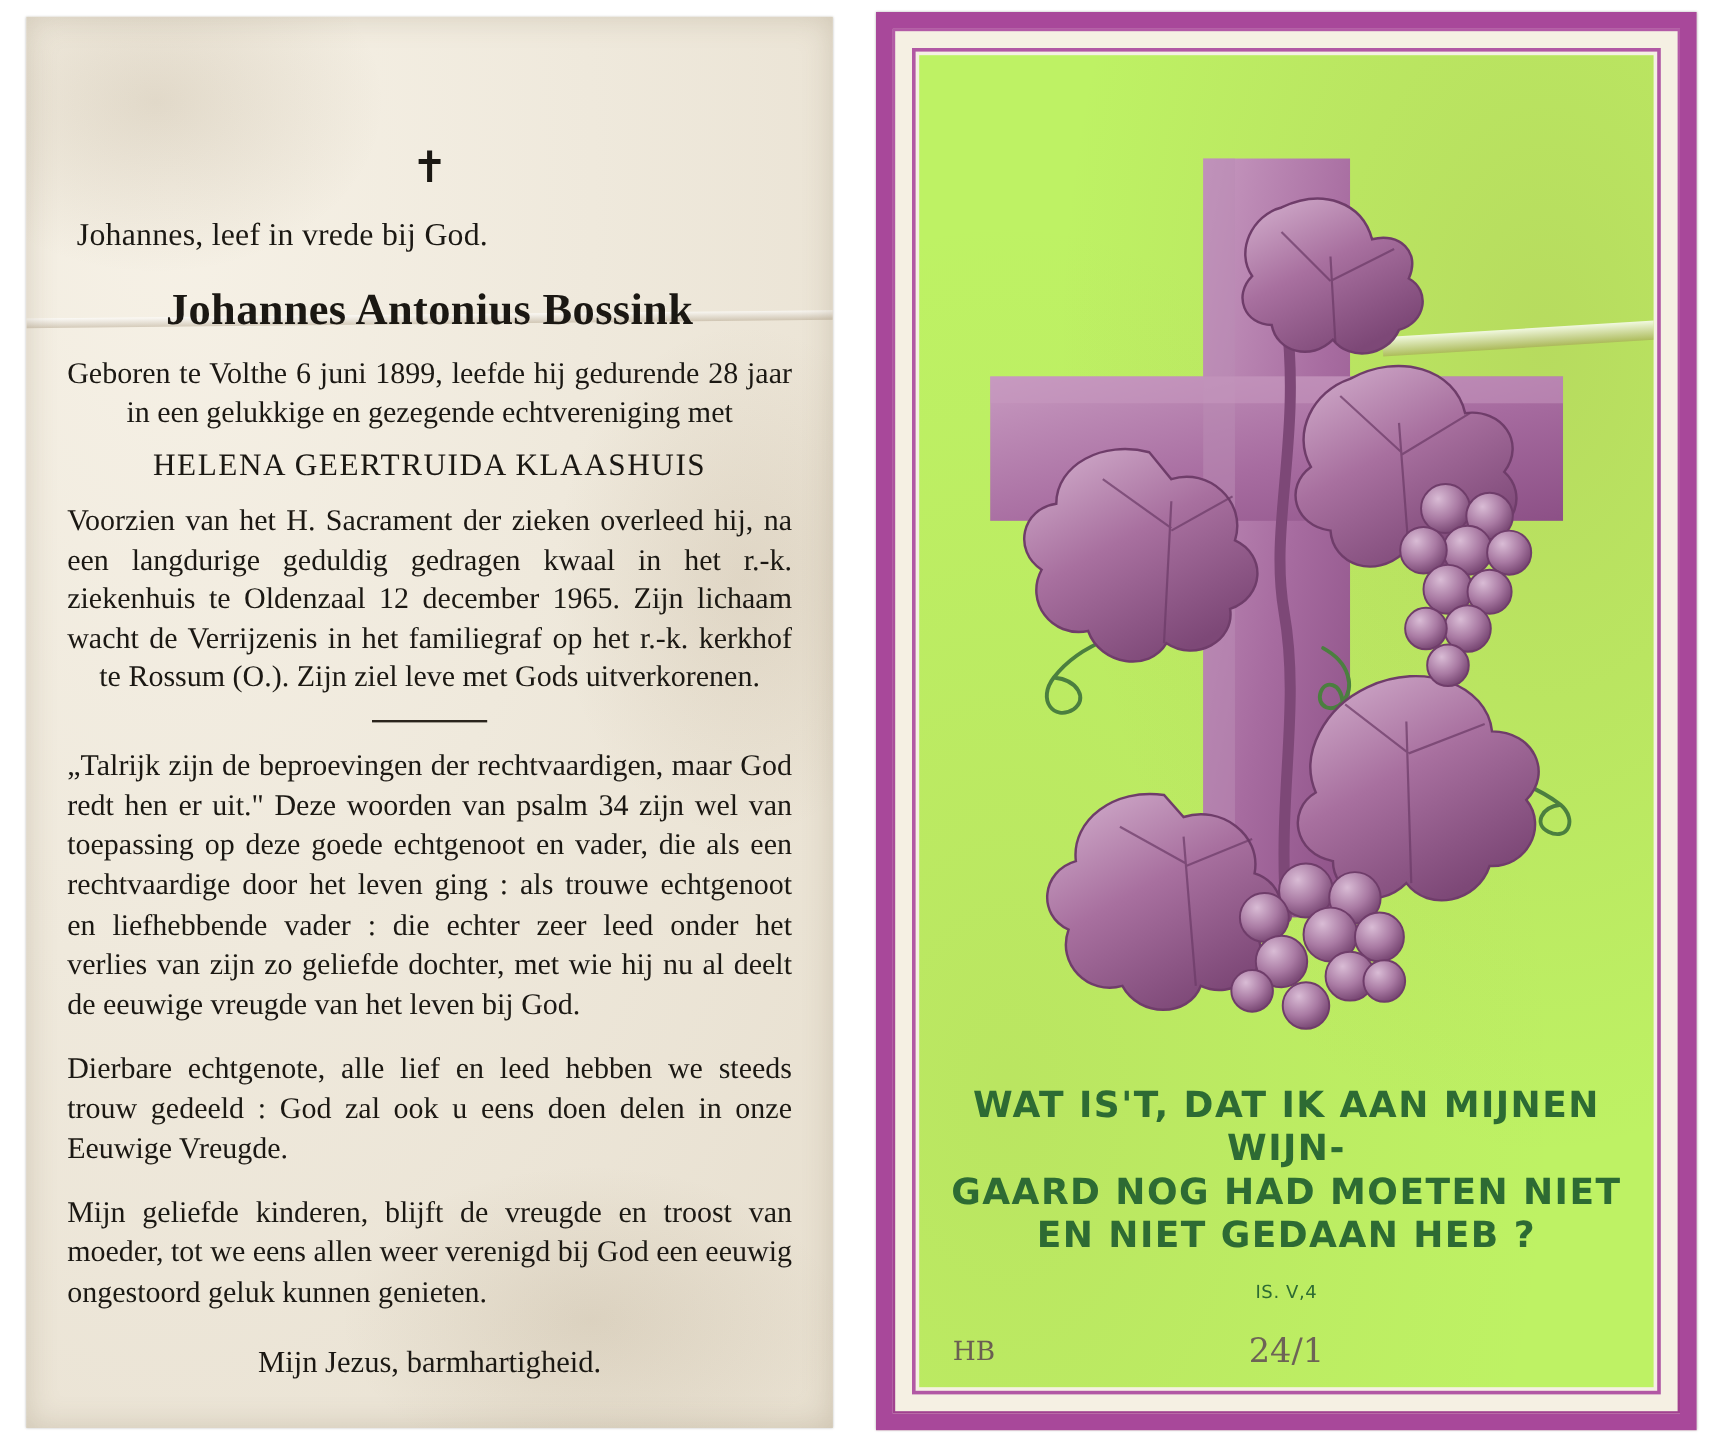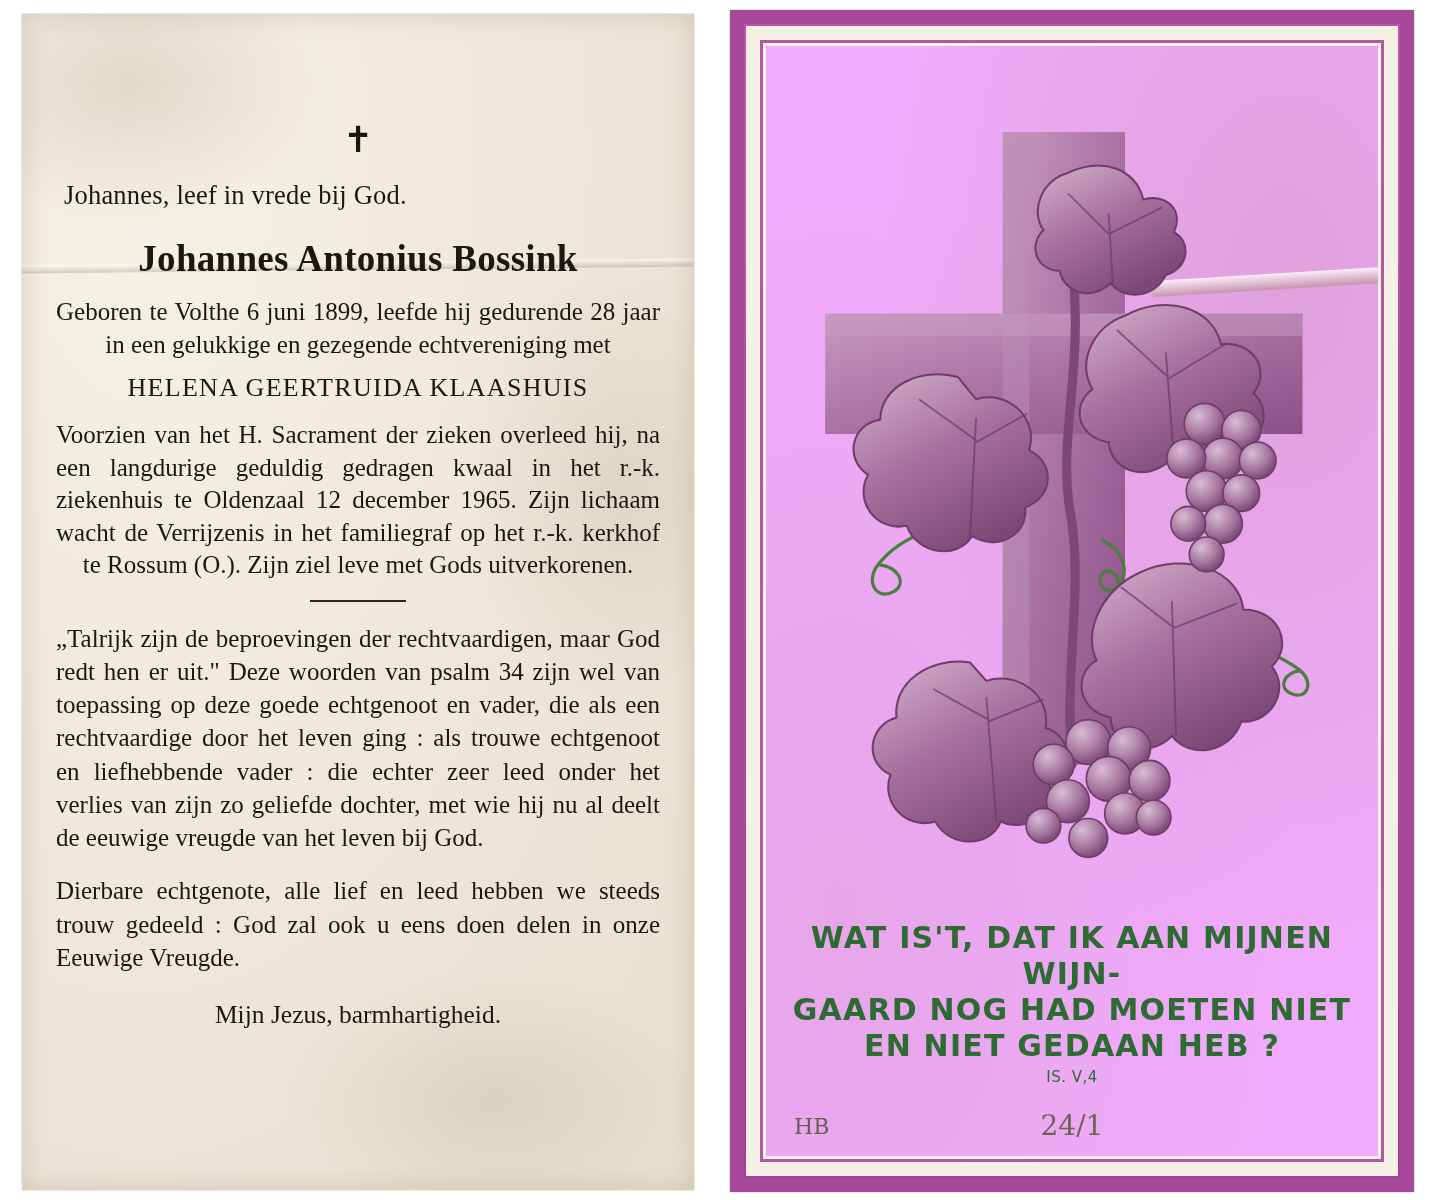--- a/index.html
+++ b/index.html
@@ -144,21 +144,21 @@
     background: #f5f0e3;
   }
   .border-inner-line {
     position: absolute;
     left: 30px; top: 30px; right: 30px; bottom: 30px;
     border: 3px solid #b158a4;
   }
   .art-area {
     position: absolute;
     left: 36px; top: 36px; right: 36px; bottom: 36px;
-    background: #f0abfc;
+    background: #bef264;
     overflow: hidden;
   }
   .art-area .paper-stain {
     position: absolute; inset: 0;
     background:
       radial-gradient(ellipse at 85% 22%, rgba(150,115,70,0.18), rgba(150,115,70,0) 55%),
       radial-gradient(ellipse at 12% 78%, rgba(150,115,70,0.10), rgba(150,115,70,0) 60%);
     pointer-events: none;
   }
   .tear {
@@ -180,21 +180,21 @@
     text-align: center;
     color: #2d6b33;
     font-family: "DejaVu Sans", sans-serif;
     font-size: 30px;
     font-weight: 700;
     letter-spacing: 1.2px;
     line-height: 1.20;
     padding: 0 10px;
   }
   .verse-ref {
-    margin-top: 4px;
+    margin-top: 20px;
     font-size: 15px;
     font-weight: 400;
     letter-spacing: 0.5px;
   }
   .mark-monogram {
     position: absolute;
     left: 28px; bottom: 16px;
     width: 34px; height: 26px;
     color: #6a5f52;
     font-family: "DejaVu Serif", serif;
@@ -234,20 +234,21 @@
       <p class="spouse-name">HELENA GEERTRUIDA KLAASHUIS</p>
 
       <p class="para">Voorzien van het H. Sacrament der zieken overleed hij, na een langdurige geduldig gedragen kwaal in het r.-k. ziekenhuis te Oldenzaal 12 december 1965. Zijn lichaam wacht de Verrijzenis in het familiegraf op het r.-k. kerkhof te Rossum (O.). Zijn ziel leve met Gods uitverkorenen.</p>
 
       <div class="rule"></div>
 
       <p class="para-justify">„Talrijk zijn de beproevingen der rechtvaardigen, maar God redt hen er uit." Deze woorden van psalm 34 zijn wel van toepassing op deze goede echtgenoot en vader, die als een rechtvaardige door het leven ging : als trouwe echtgenoot en liefhebbende vader : die echter zeer leed onder het verlies van zijn zo geliefde dochter, met wie hij nu al deelt de eeuwige vreugde van het leven bij God.</p>
 
       <p class="para-justify">Dierbare echtgenote, alle lief en leed hebben we steeds trouw gedeeld : God zal ook u eens doen delen in onze Eeuwige Vreugde.</p>
 
+      <p class="para-justify">Mijn geliefde kinderen, blijft de vreugde en troost van moeder, tot we eens allen weer verenigd bij God een eeuwig ongestoord geluk kunnen genieten.</p>
 
       <p class="closing">Mijn Jezus, barmhartigheid.</p>
 
     </div>
   </div>
 
   <div class="card-right">
     <div class="border-outer"></div>
     <div class="border-mat"></div>
     <div class="border-inner-line"></div>

